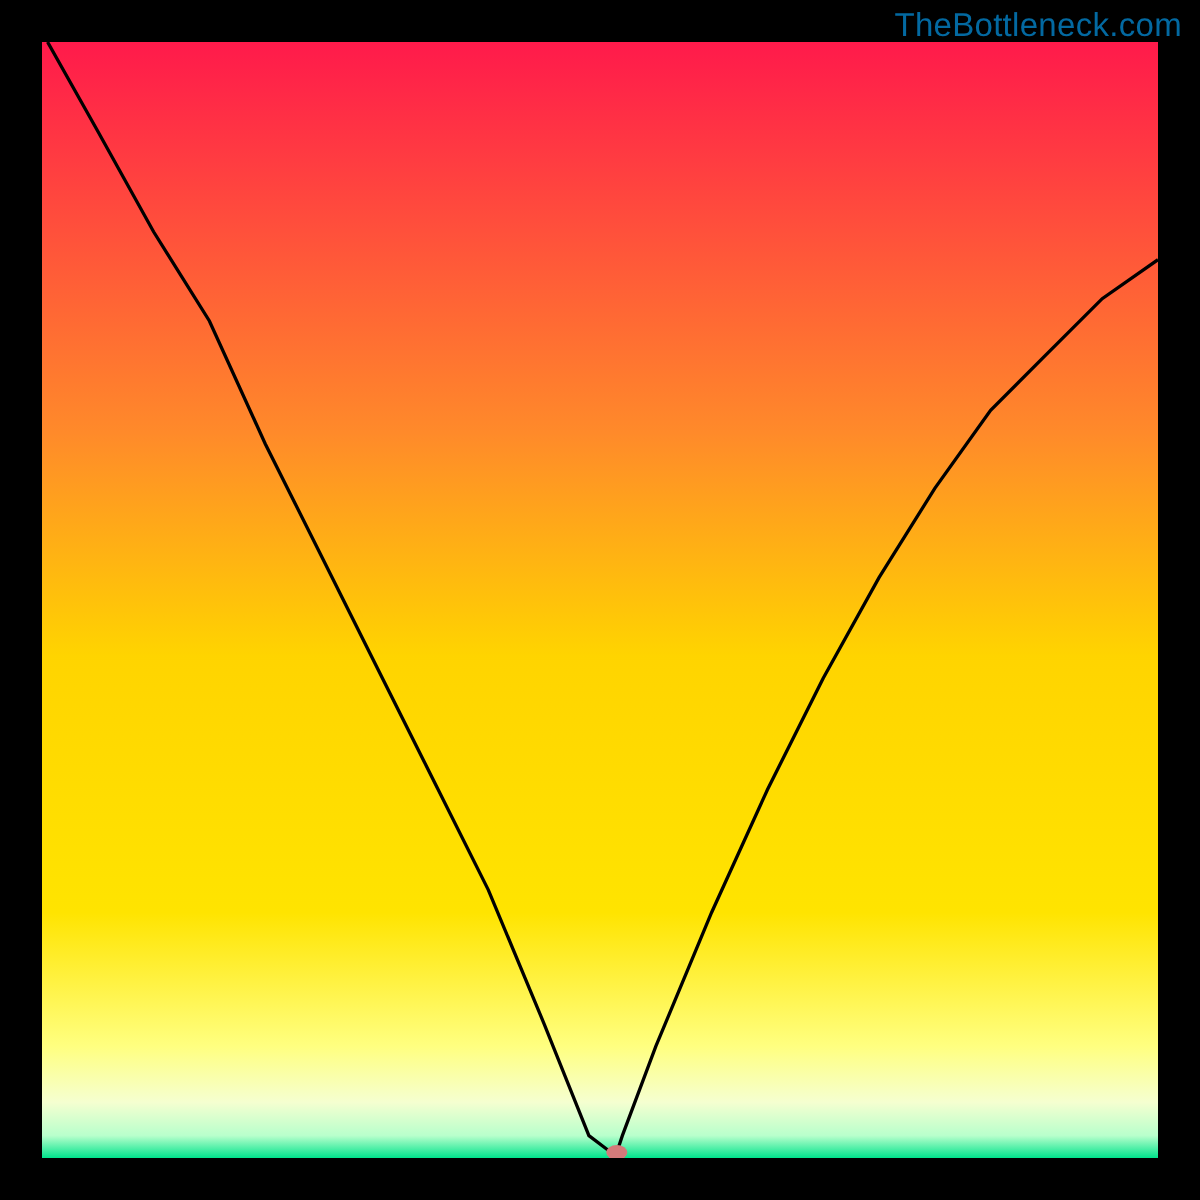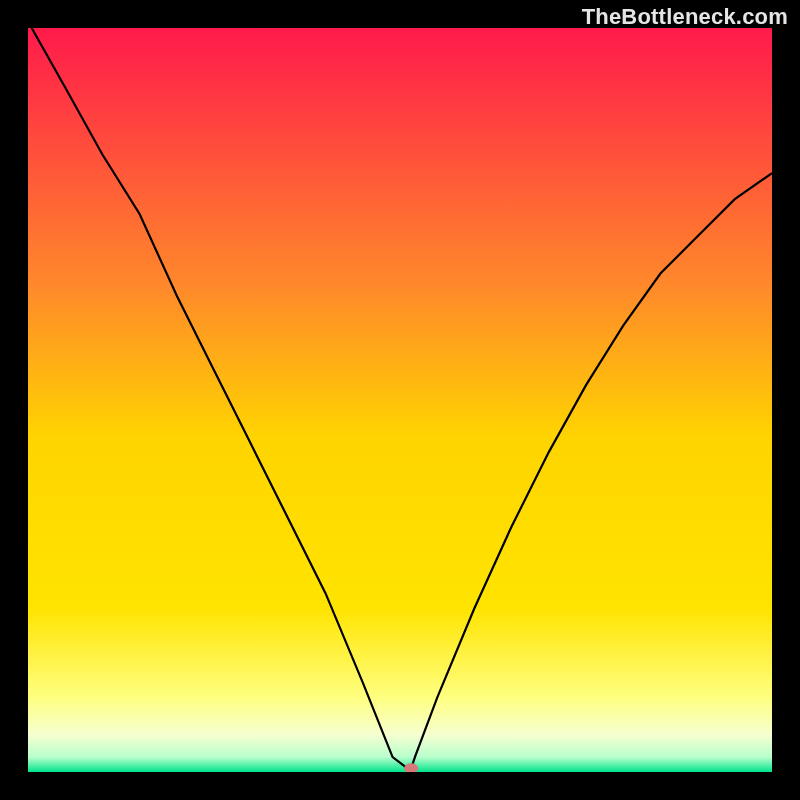--- a/index.html
+++ b/index.html
@@ -13,23 +13,23 @@
   }
   .stage {
     position: relative;
     width: 800px;
     height: 800px;
   }
   .watermark {
     position: absolute;
     top: 4px;
     right: 12px;
-    color: #e5e5e5;
+    color: #0369a1;
     font-size: 22px;
-    font-weight: 700;
+    font-weight: 400;
     letter-spacing: 0.2px;
     user-select: none;
   }
   .plot-wrap {
     position: absolute;
     left: 28px;
     top: 28px;
     width: 744px;
     height: 744px;
     background: #000;

